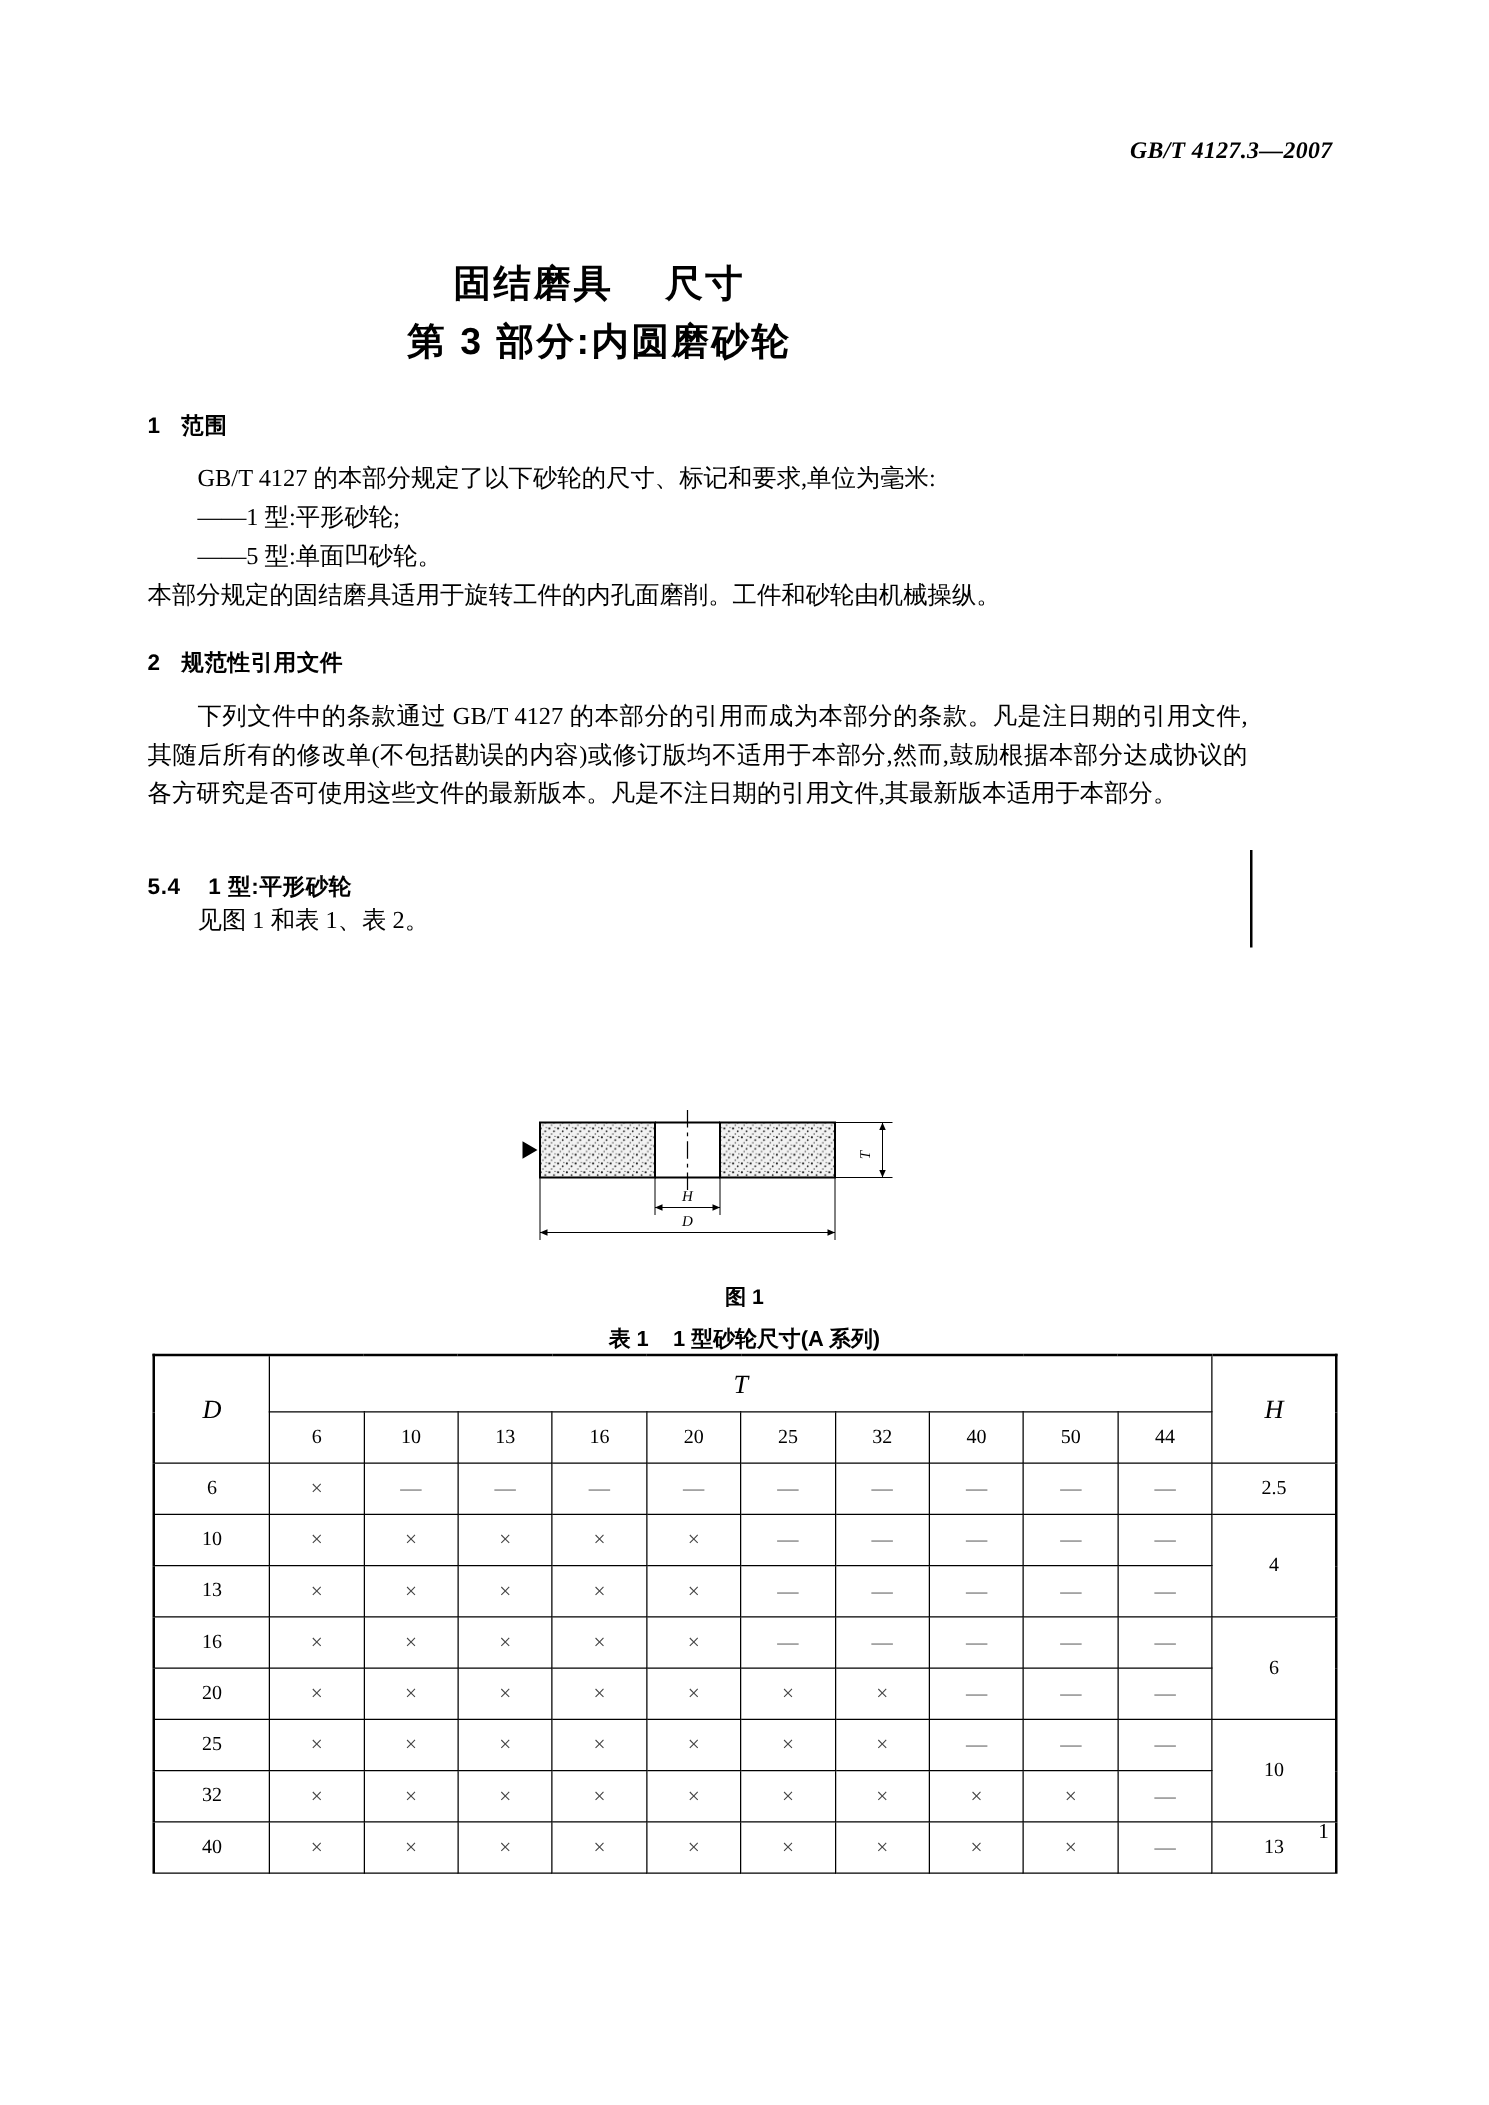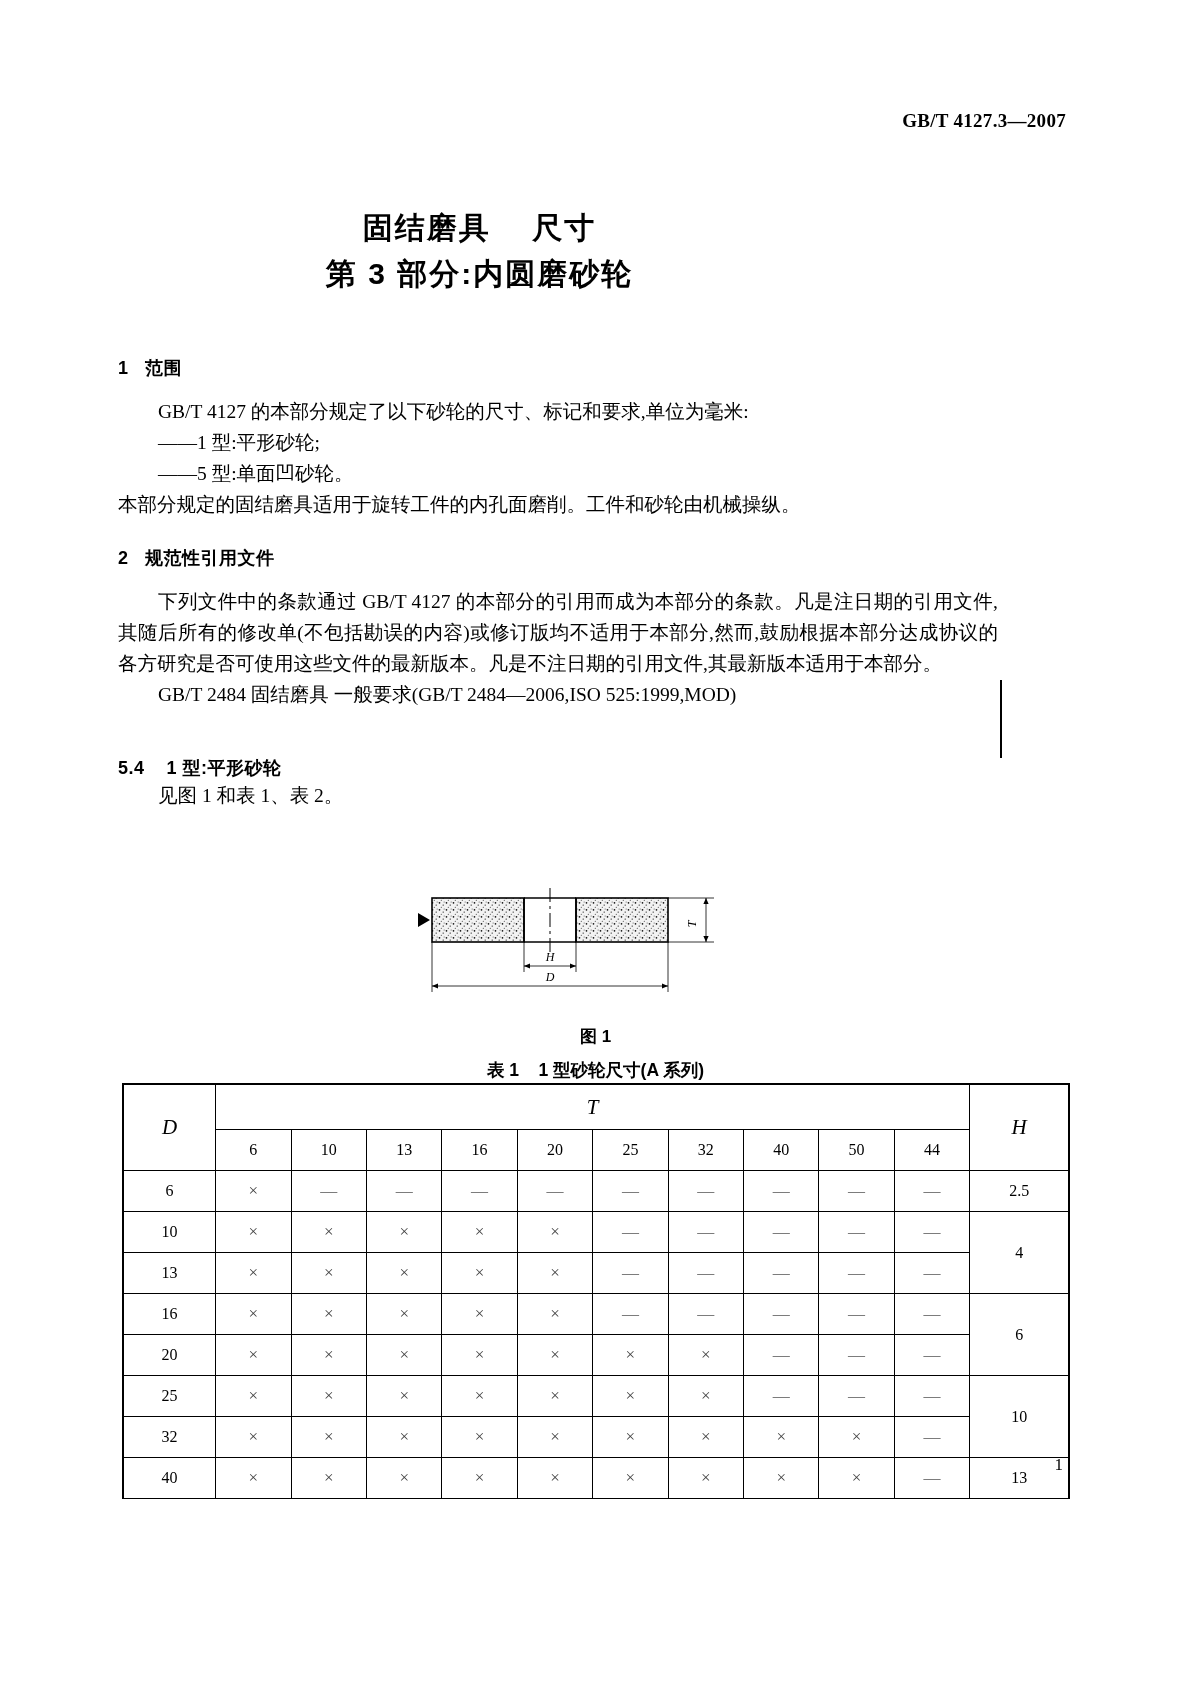--- a/index.html
+++ b/index.html
@@ -23,20 +23,21 @@
   }
 
   
   .header {
     position: absolute;
     top: 110px;
     right: 125px;
     font-size: 19px;
     letter-spacing: 0.3px;
     white-space: nowrap;
+    font-style: italic;
   }
   .header .gb {
     font-family: "Liberation Serif", serif;
     font-weight: bold;
   }
 
   
   .title-block {
     position: absolute;
     top: 205px;
@@ -50,21 +51,21 @@
     font-size: 30px;
     letter-spacing: 2px;
     line-height: 46px;
     white-space: pre;
   }
 
   
   .body {
     position: absolute;
     left: 118px;
-    top: 356px;
+    top: 328px;
     width: 880px;
   }
   h2.sec {
     font-family: "Liberation Sans", sans-serif;
     font-weight: bold;
     font-size: 18px;
     margin: 0;
     padding: 0;
     letter-spacing: 0.5px;
     white-space: pre;
@@ -185,21 +186,20 @@
     <div class="spacer-16"></div>
     <p class="para indent">GB/T 4127 的本部分规定了以下砂轮的尺寸、标记和要求,单位为毫米:</p>
     <p class="para indent-sm">——1 型:平形砂轮;</p>
     <p class="para indent-sm">——5 型:单面凹砂轮。</p>
     <p class="para">本部分规定的固结磨具适用于旋转工件的内孔面磨削。工件和砂轮由机械操纵。</p>
 
     <div class="spacer-26"></div>
     <h2 class="sec">2   规范性引用文件</h2>
     <div class="spacer-16"></div>
     <p class="para indent">下列文件中的条款通过 GB/T 4127 的本部分的引用而成为本部分的条款。凡是注日期的引用文件,其随后所有的修改单(不包括勘误的内容)或修订版均不适用于本部分,然而,鼓励根据本部分达成协议的各方研究是否可使用这些文件的最新版本。凡是不注日期的引用文件,其最新版本适用于本部分。</p>
-    <p class="para indent-sm">GB/T 2484    固结磨具    一般要求(GB/T 2484—2006,ISO 525:1999,MOD)</p>
 
     <div class="spacer-26"></div>
     <div class="spacer-20"></div>
     <h2 class="sec">5.4    1 型:平形砂轮</h2>
     <p class="para indent-sm">见图 1 和表 1、表 2。</p>
   </div>
 
   <div class="change-bar"></div>
 
   <div class="figure-wrap">

